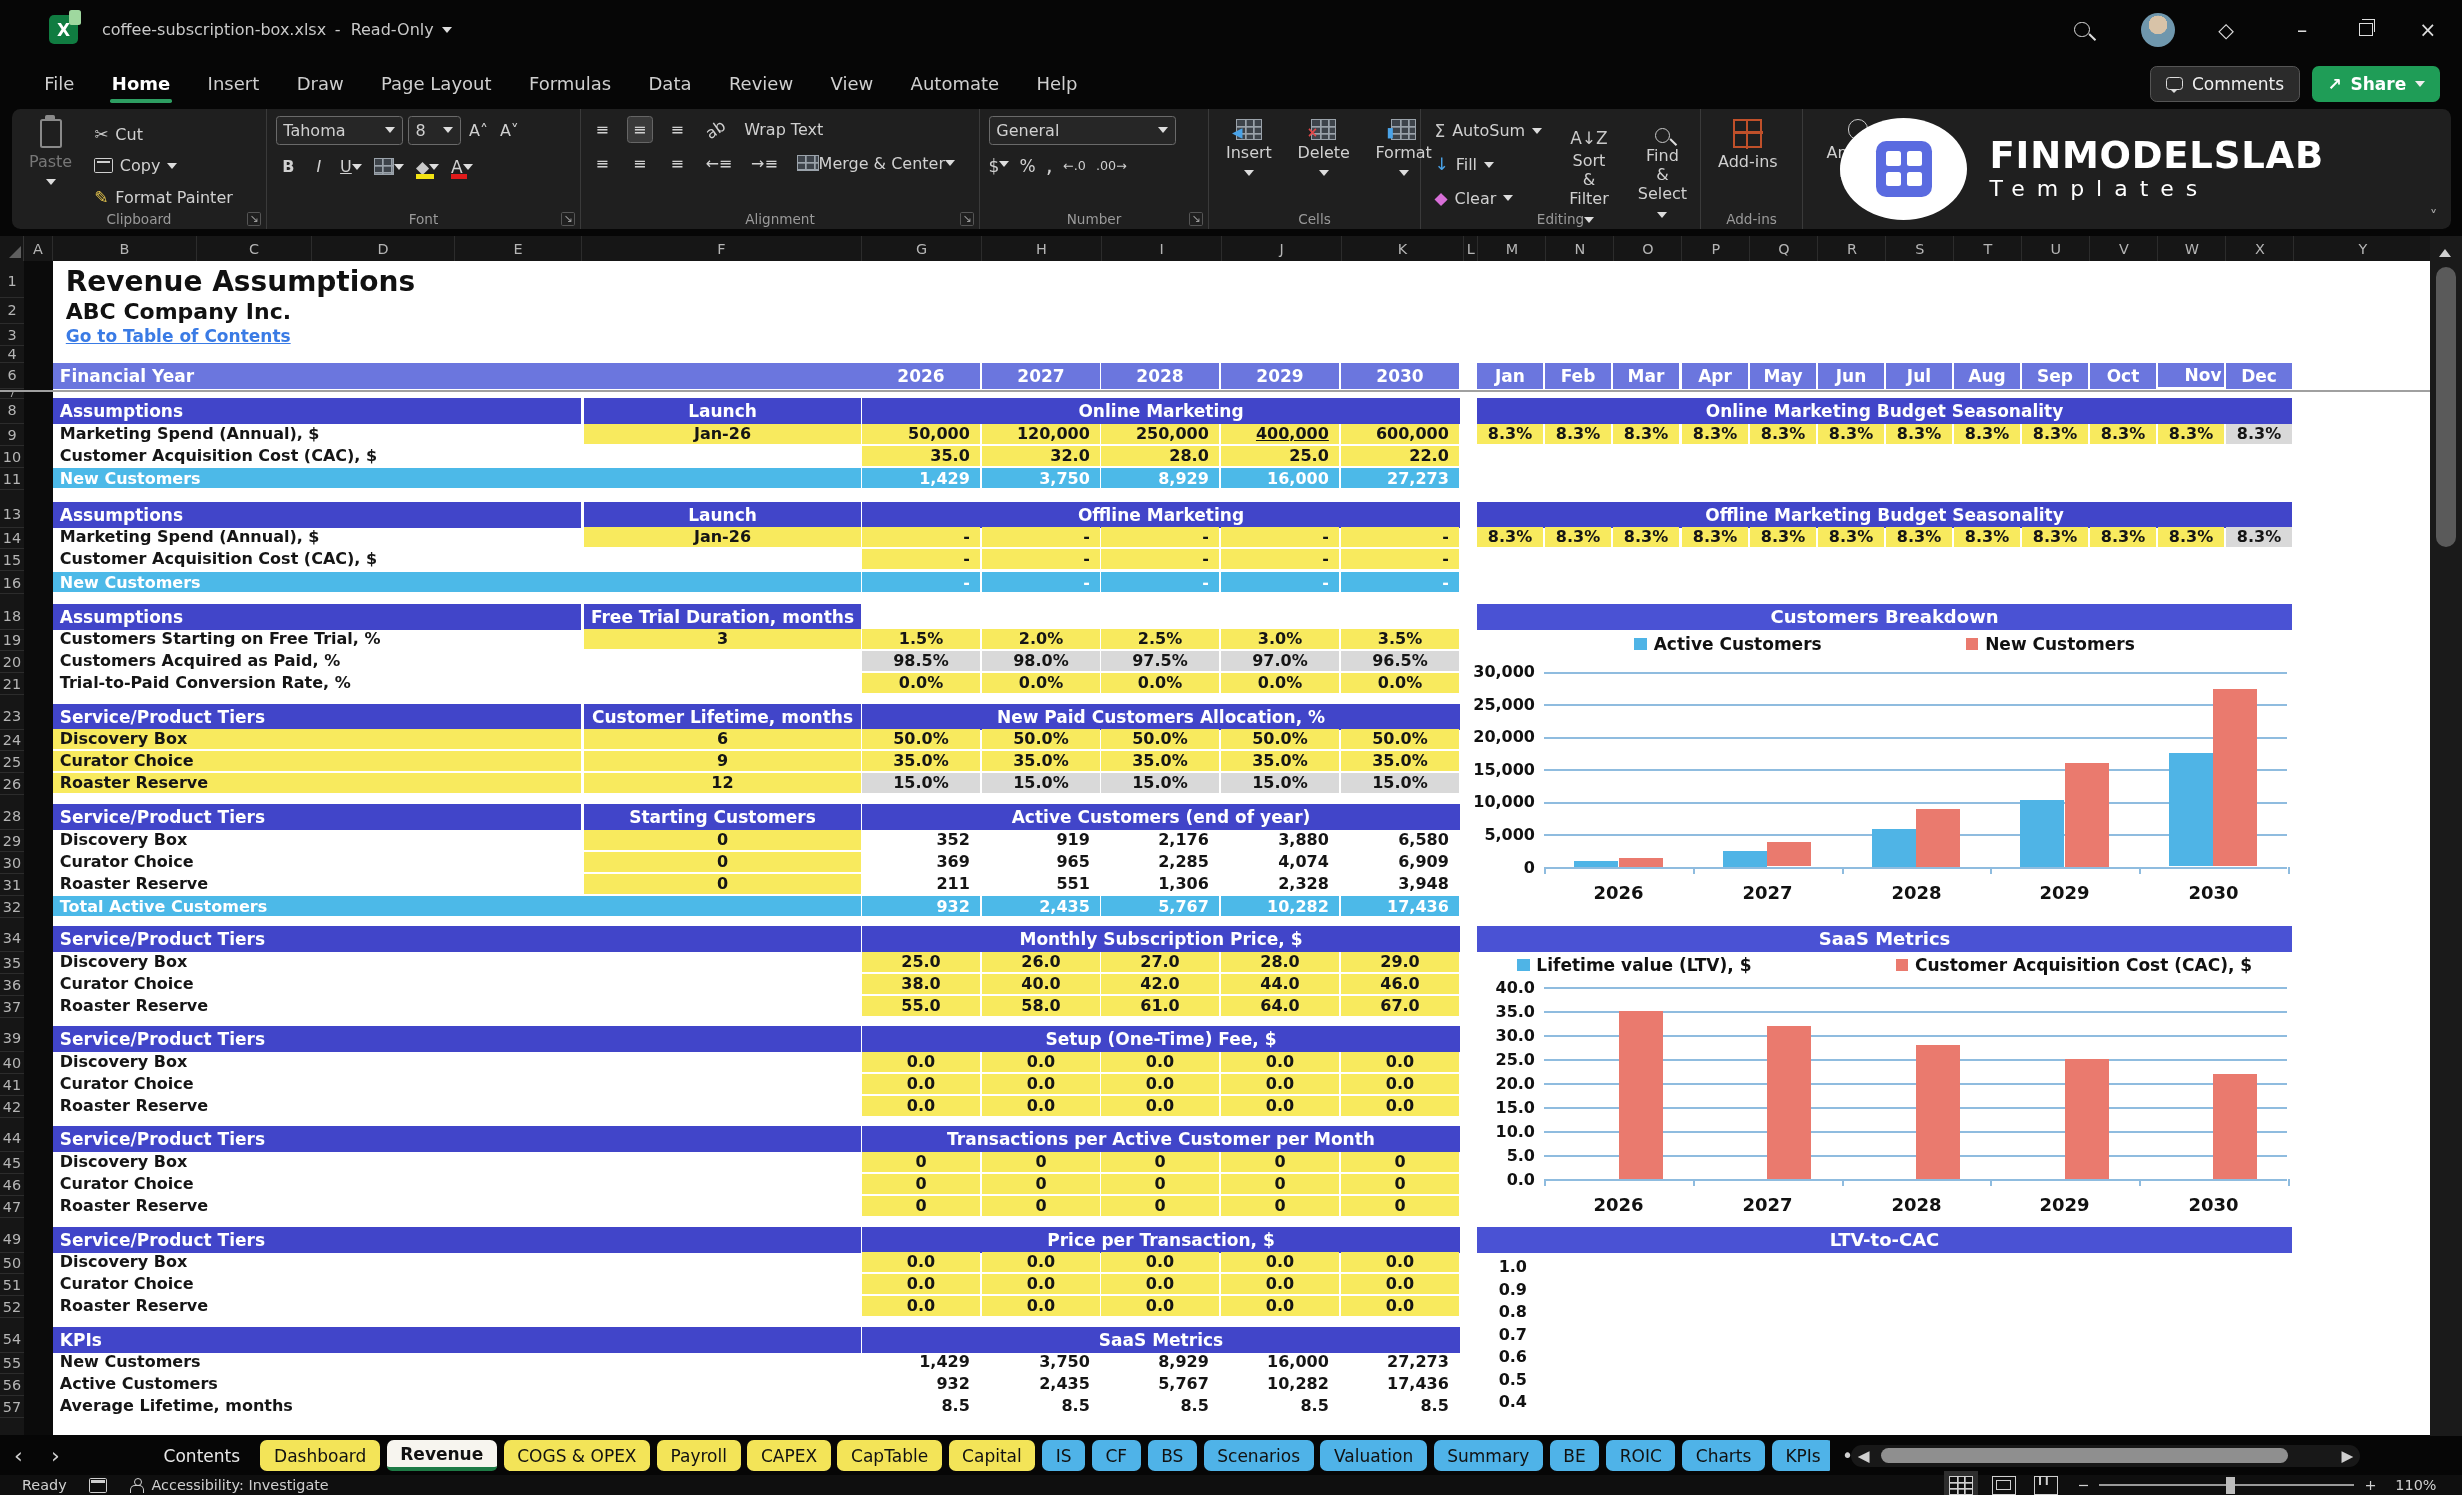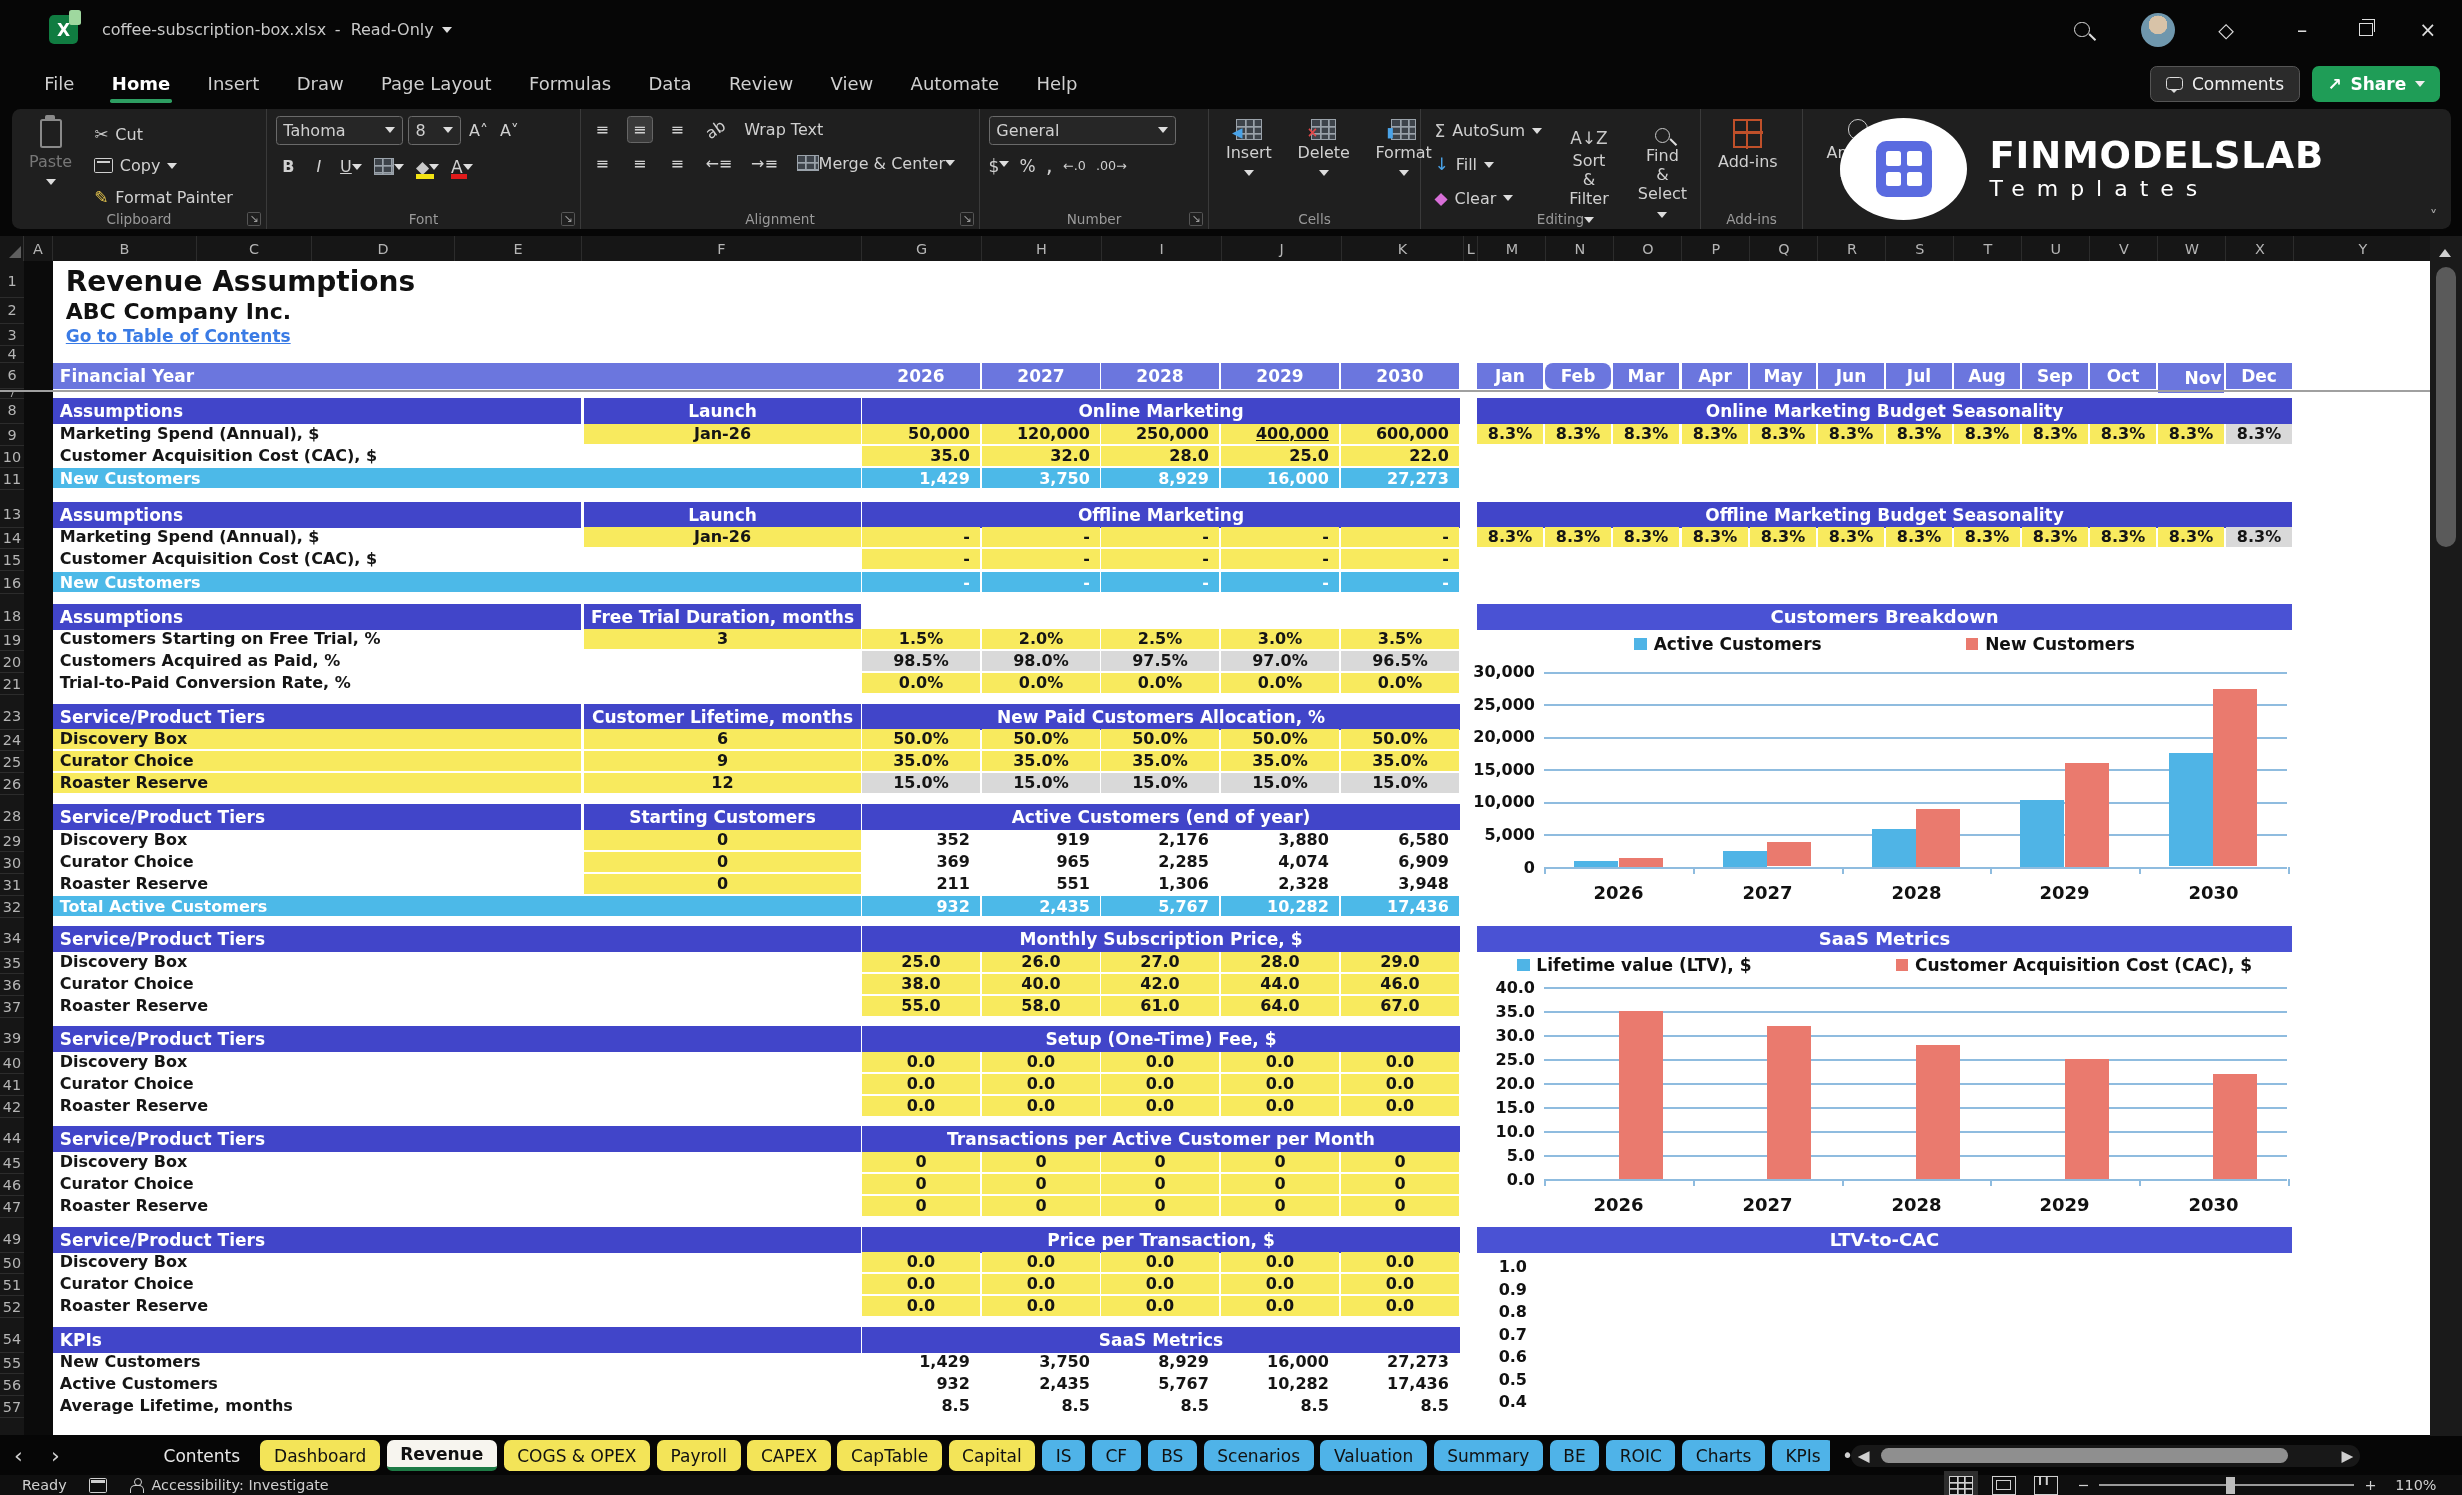--- a/index.html
+++ b/index.html
@@ -492,30 +492,30 @@
       <div class="cell left sheet-title" style="left: 59px; top: 3.4px; width: 764px; height: 34px;">Revenue Assumptions</div>
       <div class="cell left sheet-link" style="left: 59px; top: 64px; width: 764px; height: 22px;">Go to Table of Contents</div>
       <div class="cell left sheet-company" style="left: 59px; top: 37px; width: 764px; height: 27px;">ABC Company Inc.</div>
       <div class="cell left hdr-slate" style="left: 53px; top: 102px; width: 809px; height: 25.5px;">Financial Year</div>
       <div class="cell center hdr-slate" style="left: 862px; top: 102px; width: 118px; height: 25.5px;">2026</div>
       <div class="cell center hdr-slate" style="left: 982px; top: 102px; width: 118px; height: 25.5px;">2027</div>
       <div class="cell center hdr-slate" style="left: 1101px; top: 102px; width: 118px; height: 25.5px;">2028</div>
       <div class="cell center hdr-slate" style="left: 1221px; top: 102px; width: 118px; height: 25.5px;">2029</div>
       <div class="cell center hdr-slate" style="left: 1341px; top: 102px; width: 118px; height: 25.5px;">2030</div>
       <div class="cell center hdr-slate" style="left: 1477px; top: 102px; width: 66px; height: 25.5px;">Jan</div>
-      <div class="cell center hdr-slate" style="left: 1545px; top: 102px; width: 66px; height: 25.5px; border-radius: 8px;">Feb</div>
+      <div class="cell center hdr-slate" style="left: 1545px; top: 102px; width: 66px; height: 25.5px;">Feb</div>
       <div class="cell center hdr-slate" style="left: 1613px; top: 102px; width: 66px; height: 25.5px;">Mar</div>
       <div class="cell center hdr-slate" style="left: 1682px; top: 102px; width: 66px; height: 25.5px;">Apr</div>
       <div class="cell center hdr-slate" style="left: 1750px; top: 102px; width: 66px; height: 25.5px;">May</div>
       <div class="cell center hdr-slate" style="left: 1818px; top: 102px; width: 66px; height: 25.5px;">Jun</div>
       <div class="cell center hdr-slate" style="left: 1886px; top: 102px; width: 66px; height: 25.5px;">Jul</div>
       <div class="cell center hdr-slate" style="left: 1954px; top: 102px; width: 66px; height: 25.5px;">Aug</div>
       <div class="cell center hdr-slate" style="left: 2022px; top: 102px; width: 66px; height: 25.5px;">Sep</div>
       <div class="cell center hdr-slate" style="left: 2090px; top: 102px; width: 66px; height: 25.5px;">Oct</div>
-      <div class="cell center hdr-slate" style="left: 2158px; top: 102px; width: 66px; height: 30px; padding-left: 24px;">Nov</div>
+      <div class="cell center hdr-slate" style="left: 2158px; top: 102px; width: 66px; height: 24px; padding-left: 24px;">Nov</div>
       <div class="cell center hdr-slate" style="left: 2226px; top: 102px; width: 66px; height: 25.5px;">Dec</div>
       <div class="cell center hdr-indigo" style="left: 1477px; top: 137px; width: 815px; height: 25.5px;">Online Marketing Budget Seasonality</div>
       <div class="cell center bg-yellow" style="left: 1477px; top: 163px; width: 66px; height: 19.5px;">8.3%</div>
       <div class="cell center bg-yellow" style="left: 1545px; top: 163px; width: 66px; height: 19.5px;">8.3%</div>
       <div class="cell center bg-yellow" style="left: 1613px; top: 163px; width: 66px; height: 19.5px;">8.3%</div>
       <div class="cell center bg-yellow" style="left: 1682px; top: 163px; width: 66px; height: 19.5px;">8.3%</div>
       <div class="cell center bg-yellow" style="left: 1750px; top: 163px; width: 66px; height: 19.5px;">8.3%</div>
       <div class="cell center bg-yellow" style="left: 1818px; top: 163px; width: 66px; height: 19.5px;">8.3%</div>
       <div class="cell center bg-yellow" style="left: 1886px; top: 163px; width: 66px; height: 19.5px;">8.3%</div>
       <div class="cell center bg-yellow" style="left: 1954px; top: 163px; width: 66px; height: 19.5px;">8.3%</div>

